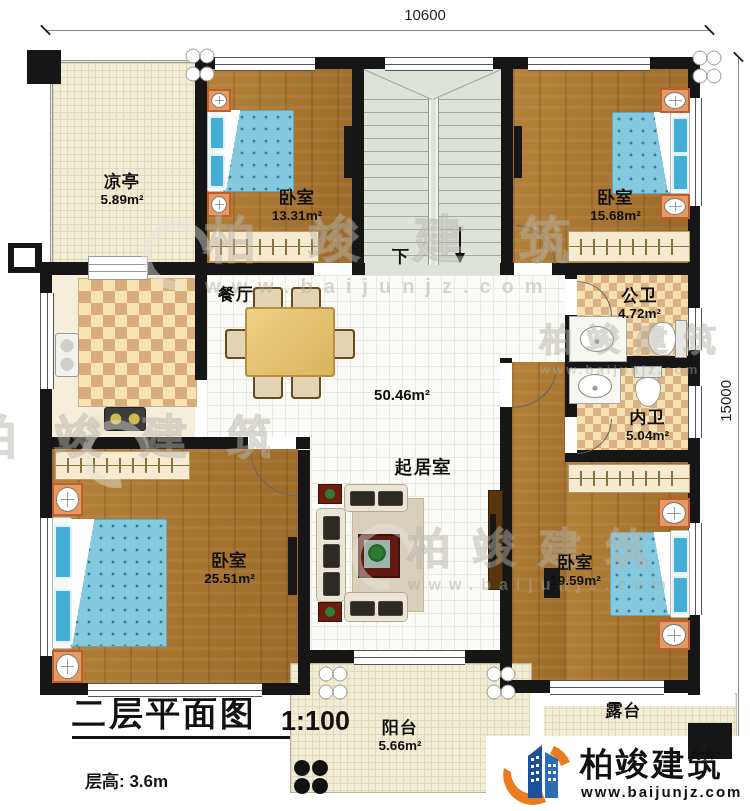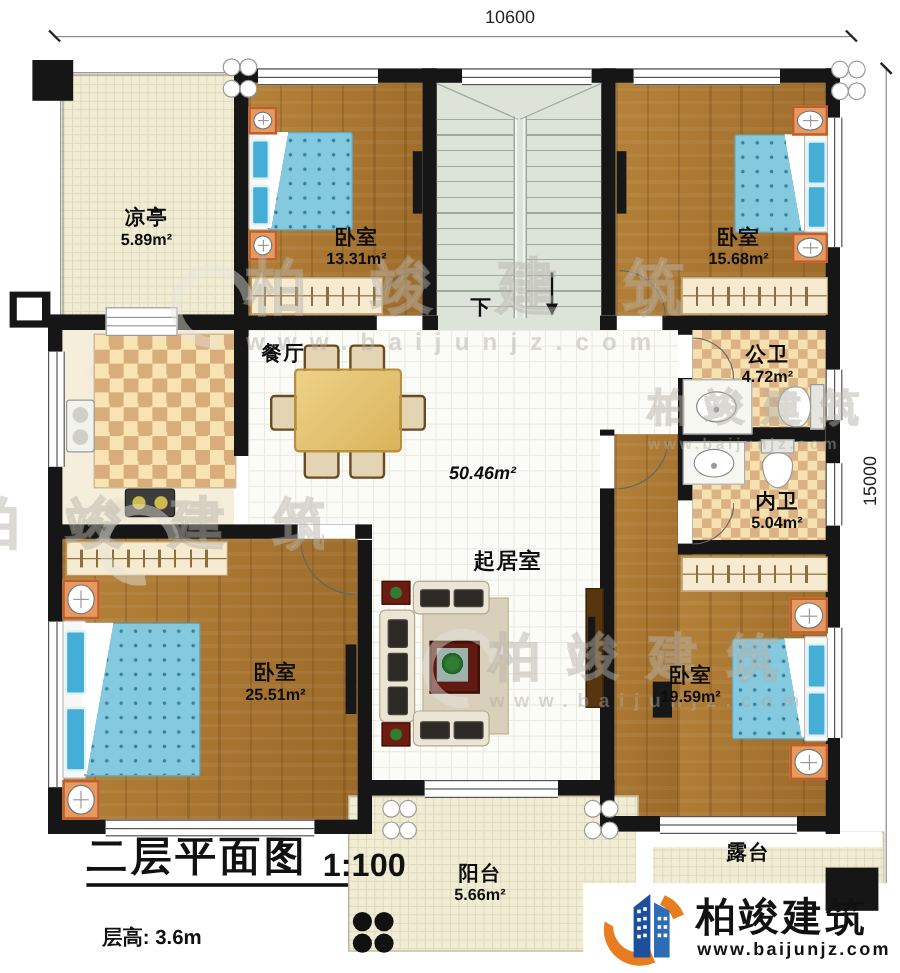--- a/index.html
+++ b/index.html
@@ -312,21 +312,21 @@
     <span class="rname">卧室</span>
     <span class="rarea">13.31m²</span>
   </div>
   <div class="rlabel" style="left:558px;top:188px;width:115px;">
     <span class="rname">卧室</span>
     <span class="rarea">15.68m²</span>
   </div>
   <div class="rlabel" style="left:200px;top:285px;width:72px;">
     <span class="rname">餐厅</span>
   </div>
-  <div class="rlabel" style="left:352px;top:386px;width:100px;font-size:15px;font-style:italic;">
+  <div class="rlabel" style="left:352px;top:386px;width:100px;font-size:15px;">
     <span>50.46m²</span>
   </div>
   <div class="rlabel" style="left:368px;top:457px;width:110px;">
     <span class="rname" style="font-size:18px;">起居室</span>
   </div>
   <div class="rlabel" style="left:592px;top:286px;width:95px;">
     <span class="rname">公卫</span>
     <span class="rarea">4.72m²</span>
   </div>
   <div class="rlabel" style="left:600px;top:408px;width:95px;">
@@ -351,21 +351,21 @@
 
   <div class="abs" style="left:385px;top:6px;width:80px;text-align:center;font-size:15px;color:#222;">10600</div>
   <div class="abs" style="left:45px;top:30px;width:665px;height:1px;background:#8a8a8a;"></div>
   <div class="tick" style="left:39px;top:29px;"></div>
   <div class="tick" style="left:703px;top:29px;"></div>
   <div class="abs" style="left:738px;top:58px;width:1px;height:733px;background:#8a8a8a;"></div>
   <div class="tick" style="left:732px;top:56px;"></div>
   <div class="tick" style="left:732px;top:788px;"></div>
   <div class="abs" style="left:717px;top:380px;font-size:15px;color:#222;writing-mode:vertical-rl;transform:rotate(180deg);">15000</div>
 
-  <div class="abs" style="left:72px;top:691px;display:flex;align-items:flex-end;gap:12px;">
+  <div class="abs" style="left:72px;top:691px;display:flex;align-items:flex-end;gap:24px;">
     <span style="font-size:34px;font-weight:900;letter-spacing:3px;color:#111;">二层平面图</span>
     <span style="font-size:27px;font-weight:700;color:#111;">1:100</span>
   </div>
   <div class="abs" style="left:72px;top:736px;width:218px;height:3px;background:#111;"></div>
   <div class="abs" style="left:85px;top:770px;font-size:17px;font-weight:700;color:#111;">层高: 3.6m</div>
 
   <div class="abs" style="left:486px;top:736px;width:264px;height:75px;background:#fff;"></div>
   <div class="wall" style="left:688px;top:723px;width:44px;height:36px;"></div>
   <svg class="abs" style="left:496px;top:740px;" width="80" height="66" viewBox="0 0 80 66">
     <path d="M8 28 A30 30 0 0 0 50 62 L46 52 A22 22 0 0 1 15 32 Z" fill="#e87c1e"></path>

